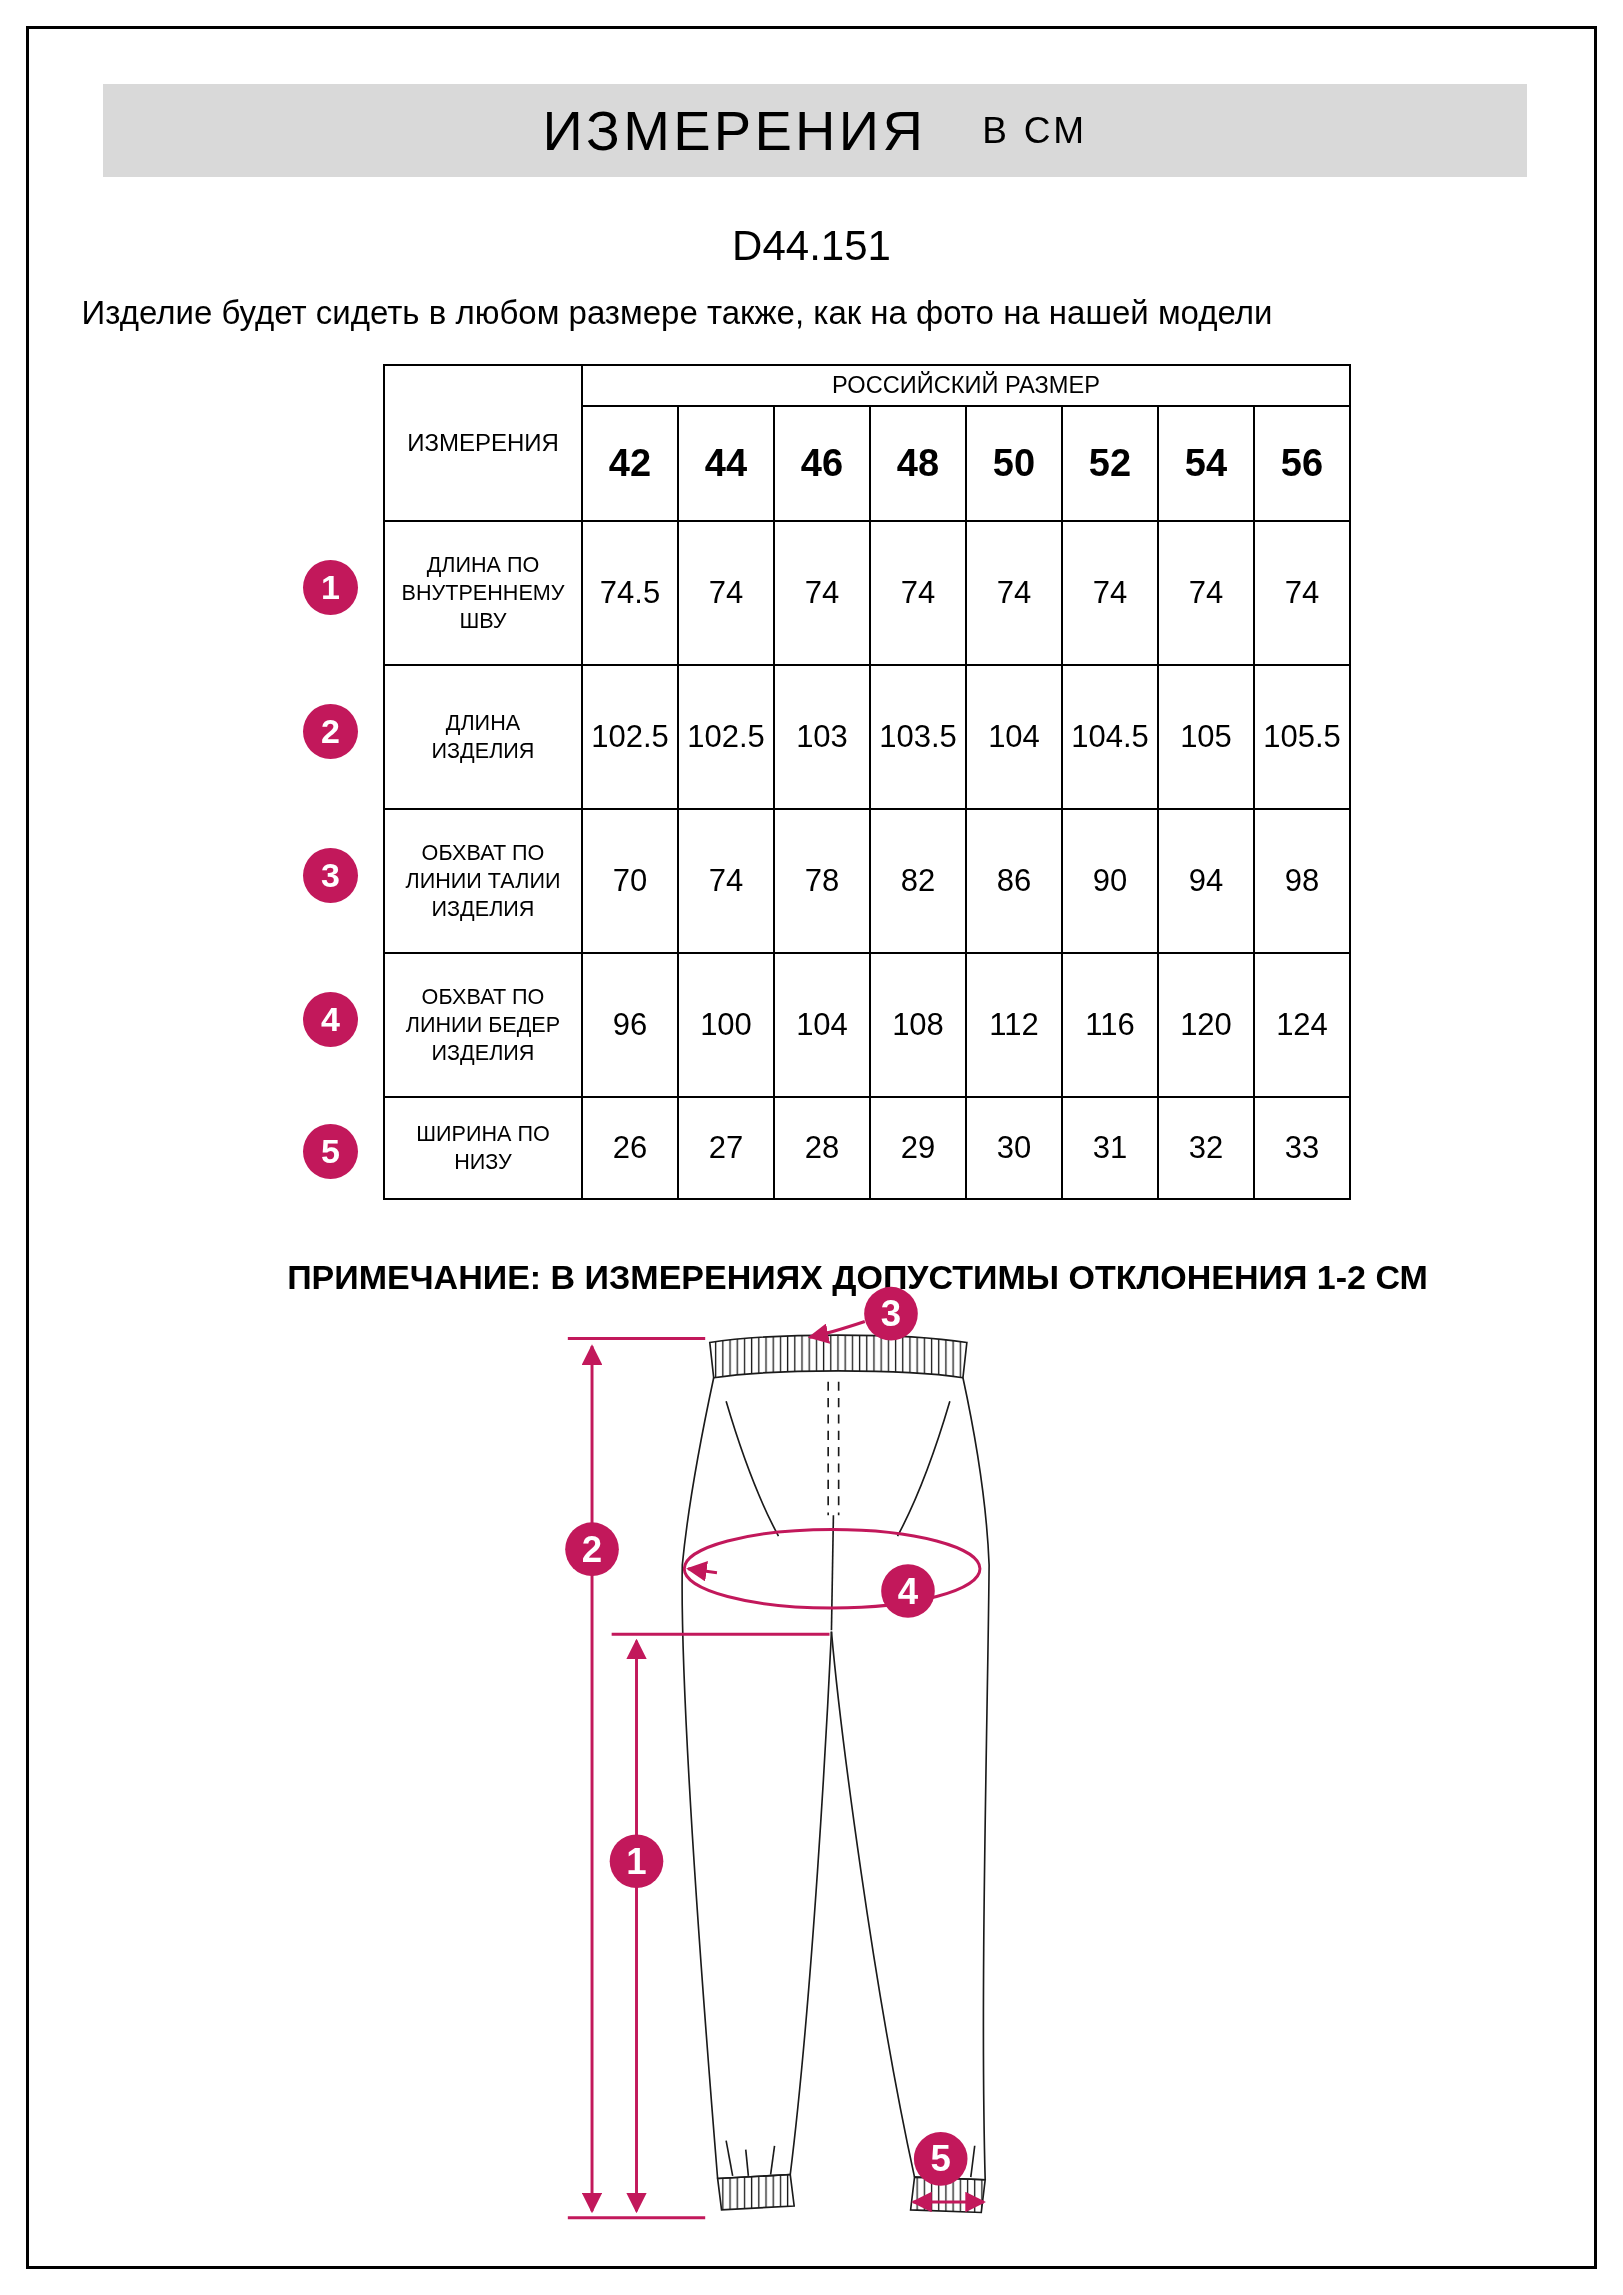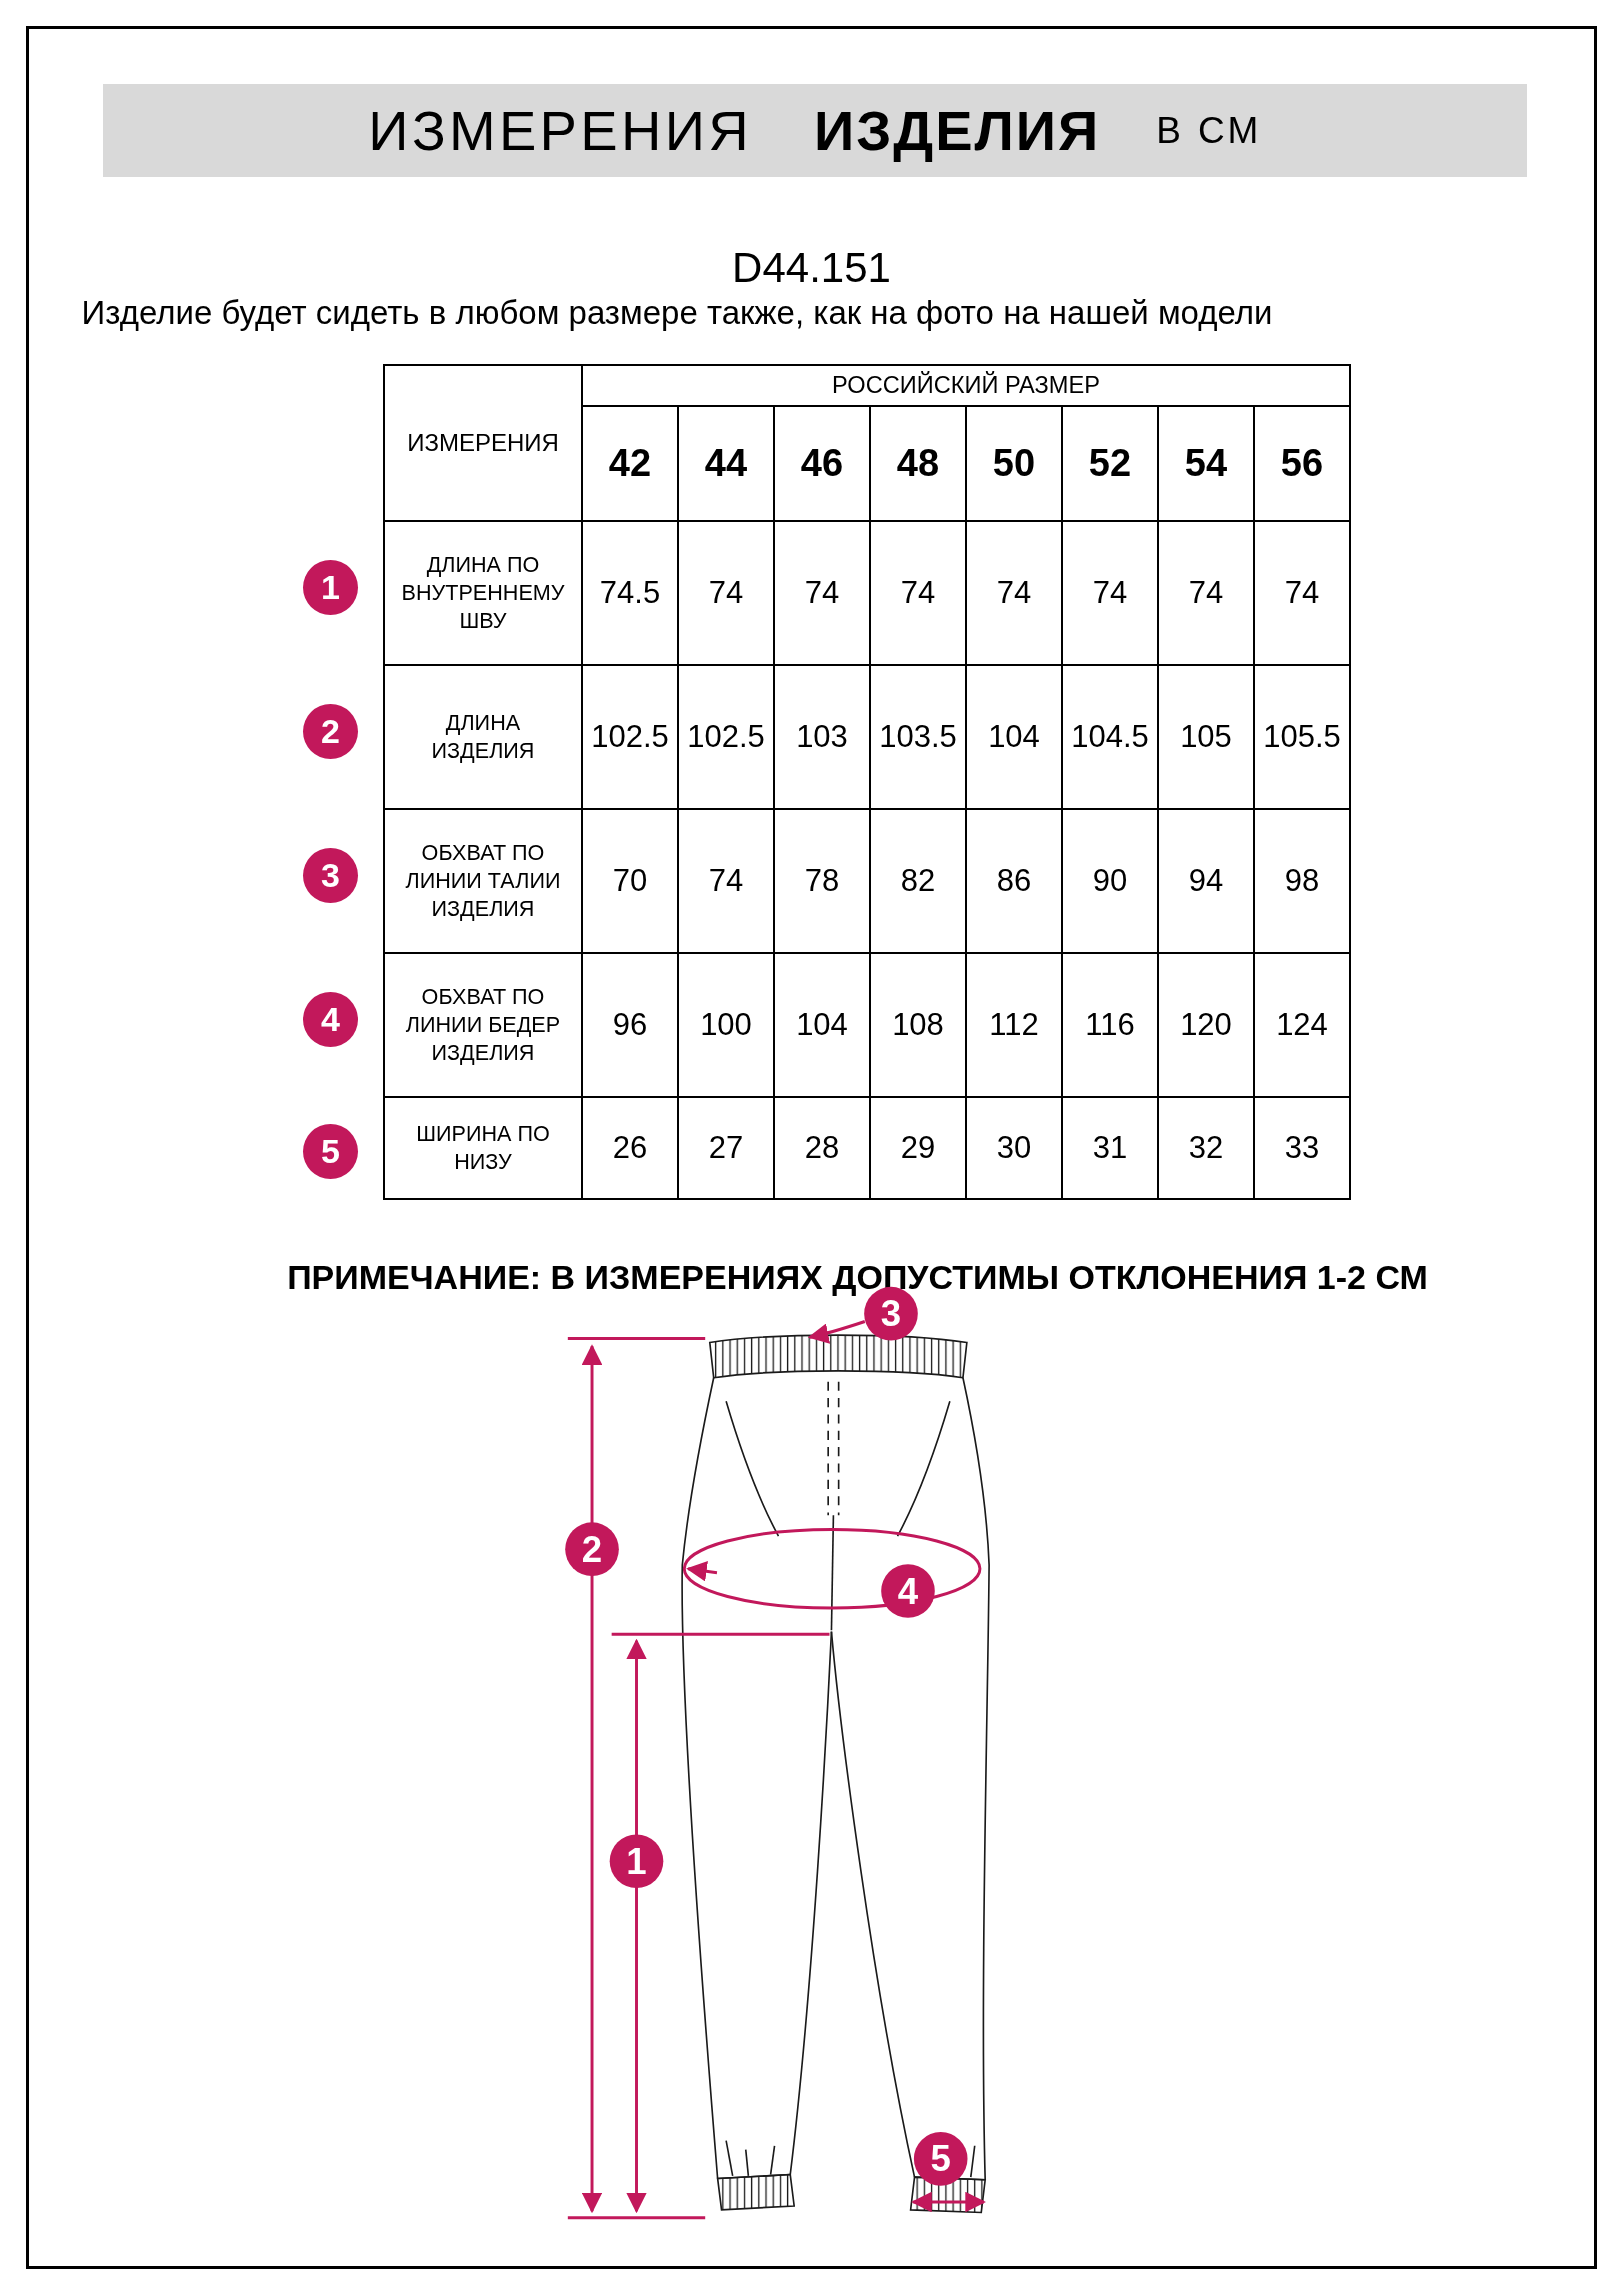--- a/index.html
+++ b/index.html
@@ -11,21 +11,21 @@
     position:absolute;left:26px;top:26px;width:1571px;height:2243px;
     box-sizing:border-box;border:3.3px solid #000;
   }
   .title-bar{
     position:absolute;left:103px;top:84px;width:1424px;height:93px;
     background:#D9D9D9;display:flex;align-items:center;justify-content:center;
   }
   .t-reg{font-size:56px;letter-spacing:3.3px;}
   .t-bold{font-size:56px;font-weight:bold;letter-spacing:2px;margin-left:62px;}
   .t-units{font-size:37px;letter-spacing:3.3px;margin-left:56px;}
-  .model{position:absolute;top:222px;left:0;width:1623px;text-align:center;font-size:42px;margin-top:22px;}
+  .model{position:absolute;top:222px;left:0;width:1623px;text-align:center;font-size:42px;}
   .subtitle{position:absolute;top:294px;left:0;width:1354px;text-align:center;font-size:33px;}
   .table-wrap{position:absolute;left:383px;top:364px;}
   table.size-table{border-collapse:collapse;}
   .size-table td{
     border:2px solid #000;text-align:center;vertical-align:middle;padding:0;
   }
   td.corner{width:196px;font-size:24px;}
   td.szgrp{height:39px;font-size:23.6px;}
   tr.h2 td{height:113px;}
   td.size{width:94px;font-size:38px;font-weight:bold;}
@@ -49,21 +49,20 @@
     text-anchor:middle;dominant-baseline:central;
   }
 </style>
 </head>
 <body>
 
 <div class="frame"></div>
 
 <div class="title-bar">
   <span class="t-reg">ИЗМЕРЕНИЯ</span>
-  <span class="t-bold">ИЗДЕЛИЯ</span>
   <span class="t-units">В СМ</span>
 </div>
 
 <div class="model">D44.151</div>
 
 <div class="subtitle">Изделие будет сидеть в любом размере также, как на фото на нашей модели</div>
 
 <div class="table-wrap">
   <div class="badge b1">1</div>
   <div class="badge b2">2</div>

